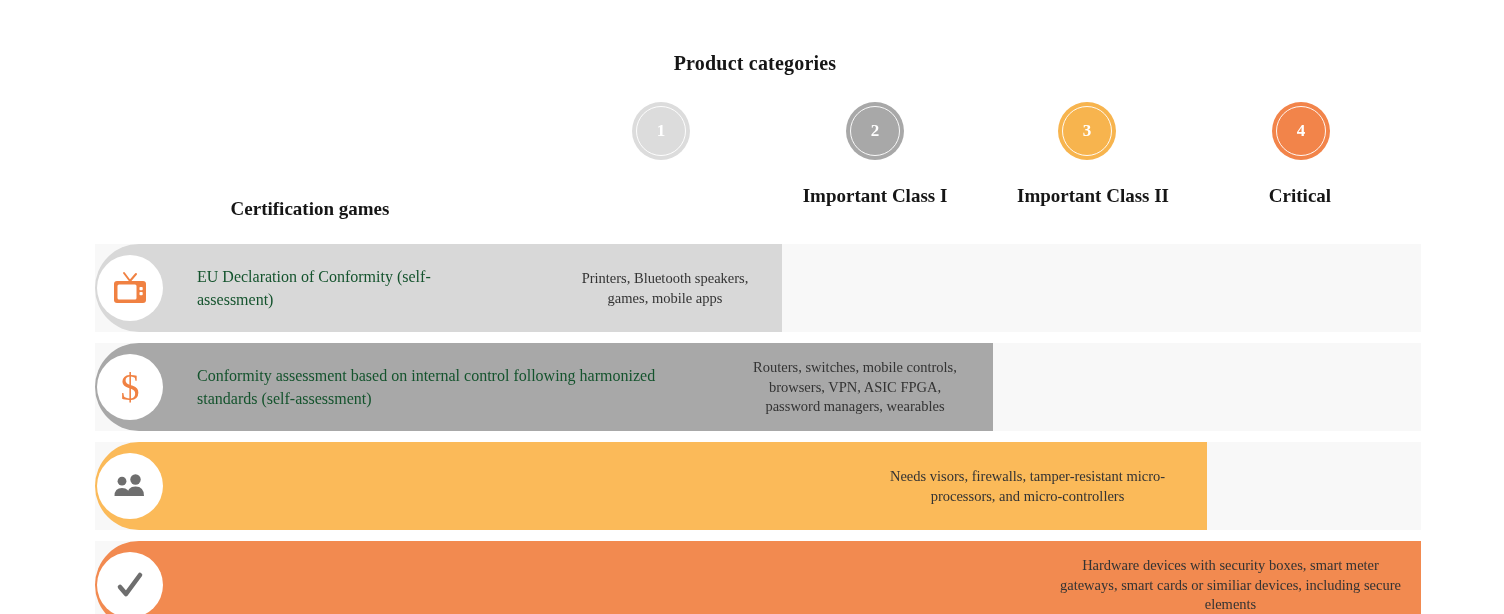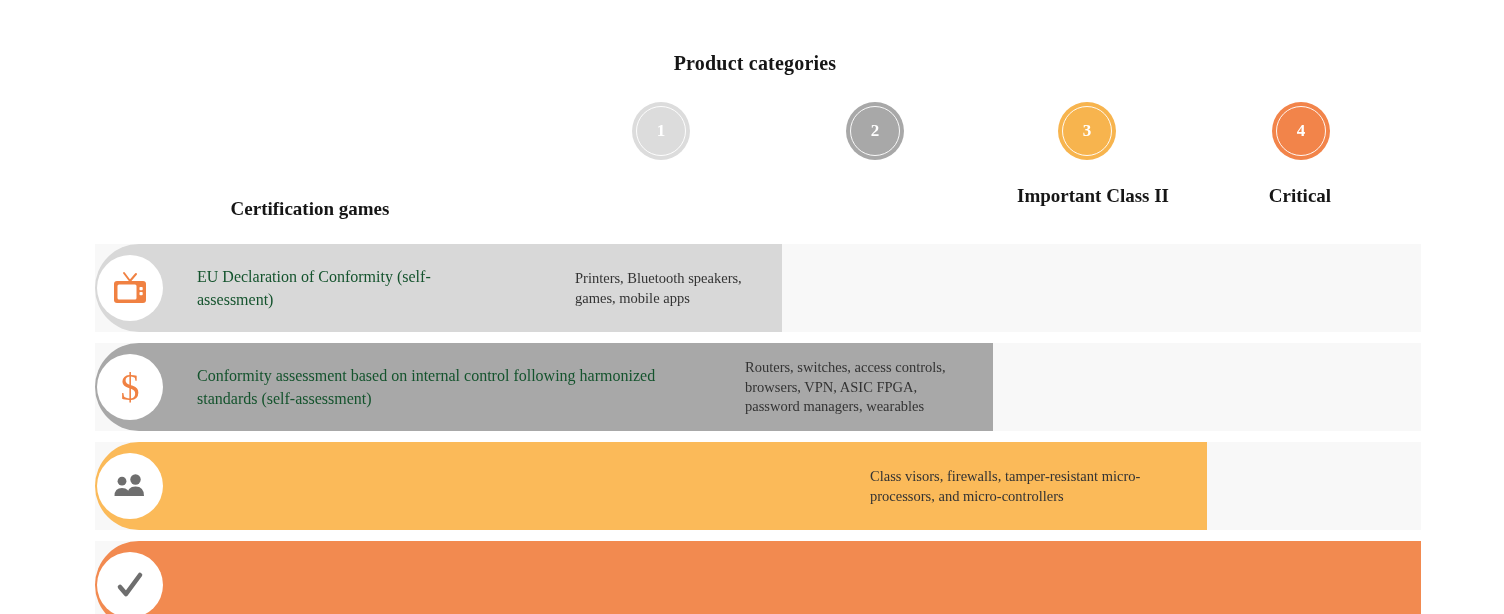--- a/index.html
+++ b/index.html
@@ -50,21 +50,21 @@
   .cert-label{
     position:absolute;left:102px;top:50%;transform:translateY(-50%);
     font-size:16px;line-height:23px;color:#14532d;
   }
   .row-1 .cert-label{width:240px;}
   .row-2 .cert-label{width:500px;}
   .row-3 .cert-label{width:600px;white-space:nowrap;}
   .row-4 .cert-label{width:840px;white-space:nowrap;}
   .cell{
     position:absolute;top:50%;transform:translateY(-50%);
-    font-size:14.5px;line-height:19.5px;color:#333333;
+    font-size:14.5px;line-height:19.5px;color:#333333;text-align:center;
   }
   .row-1 .cell{left:480px;width:180px;}
   .row-2 .cell{left:650px;width:220px;}
   .row-3 .cell{left:775px;width:315px;}
   .row-4 .cell{left:958px;width:355px;}
   .dollar-glyph{font-size:38px;color:#f08142;line-height:1;}
 </style>
 </head>
 <body>
 
@@ -79,20 +79,21 @@
     <span class="cat-num">2</span>
   </div>
   <div class="cat-circle c3" style="background: rgb(247, 180, 78);">
     <span class="cat-num">3</span>
   </div>
   <div class="cat-circle c4" style="background: rgb(242, 132, 74);">
     <span class="cat-num">4</span>
   </div>
 
   <div class="hdr hdr-cert">Certification games</div>
+  <div class="hdr hdr-c1">Important Class I</div>
   <div class="hdr hdr-c2">Important Class II</div>
   <div class="hdr hdr-c3">Critical</div>
 
   <div class="row row-1">
     <div class="block" style="background: rgb(216, 216, 216);"></div>
     <div class="icon-circle">
       <svg width="38" height="34" viewBox="0 0 38 34">
         <path d="M13 2 L19 10 M25 3 L19 10" stroke="#f08142" stroke-width="2" stroke-linecap="round" fill="none"></path>
         <rect x="3" y="10" width="32" height="22" rx="3" fill="#f08142"></rect>
         <rect x="6.5" y="13.5" width="19" height="15" rx="1.5" fill="#ffffff"></rect>
@@ -103,38 +104,39 @@
     <div class="cert-label">EU Declaration of Conformity (self-assessment)</div>
     <div class="cell">Printers, Bluetooth speakers, games, mobile apps</div>
   </div>
 
   <div class="row row-2">
     <div class="block" style="background: rgb(168, 168, 168);"></div>
     <div class="icon-circle">
       <span class="dollar-glyph">$</span>
     </div>
     <div class="cert-label">Conformity assessment based on internal control following harmonized standards (self-assessment)</div>
-    <div class="cell">Routers, switches, access controls, browsers, VPN, ASIC FPGA, password managers, wearables</div>
+    <div class="cell">Routers, switches, mobile controls, browsers, VPN, ASIC FPGA, password managers, wearables</div>
   </div>
 
   <div class="row row-3">
     <div class="block" style="background: rgb(251, 186, 89);"></div>
     <div class="icon-circle">
       <svg width="38" height="26" viewBox="0 0 38 26">
         <circle cx="11" cy="8.2" r="4.4" fill="#6e6e6e"></circle>
         <path d="M3.5 23 q0 -8 7.5 -8 q7.5 0 7.5 8 z" fill="#6e6e6e"></path>
         <circle cx="24.5" cy="6.5" r="5.2" fill="#6e6e6e"></circle>
         <path d="M16 23 q0 -9.5 8.5 -9.5 q8.5 0 8.5 9.5 z" fill="#6e6e6e"></path>
       </svg>
     </div>
-    <div class="cell">Class visors, firewalls, tamper-resistant micro-processors, and micro-controllers</div>
+    <div class="cell">Needs visors, firewalls, tamper-resistant micro-processors, and micro-controllers</div>
   </div>
 
   <div class="row row-4">
     <div class="block" style="background: rgb(242, 138, 80);"></div>
     <div class="icon-circle">
       <svg width="34" height="30" viewBox="0 0 34 30">
         <polyline points="7,17 13,24 27,5" fill="none" stroke="#6e6e6e" stroke-width="4.6" stroke-linecap="round" stroke-linejoin="round"></polyline>
       </svg>
     </div>
+    <div class="cell">Hardware devices with security boxes, smart meter gateways, smart cards or similiar devices, including secure elements</div>
   </div>
 
 </div>
 
 </body></html>

